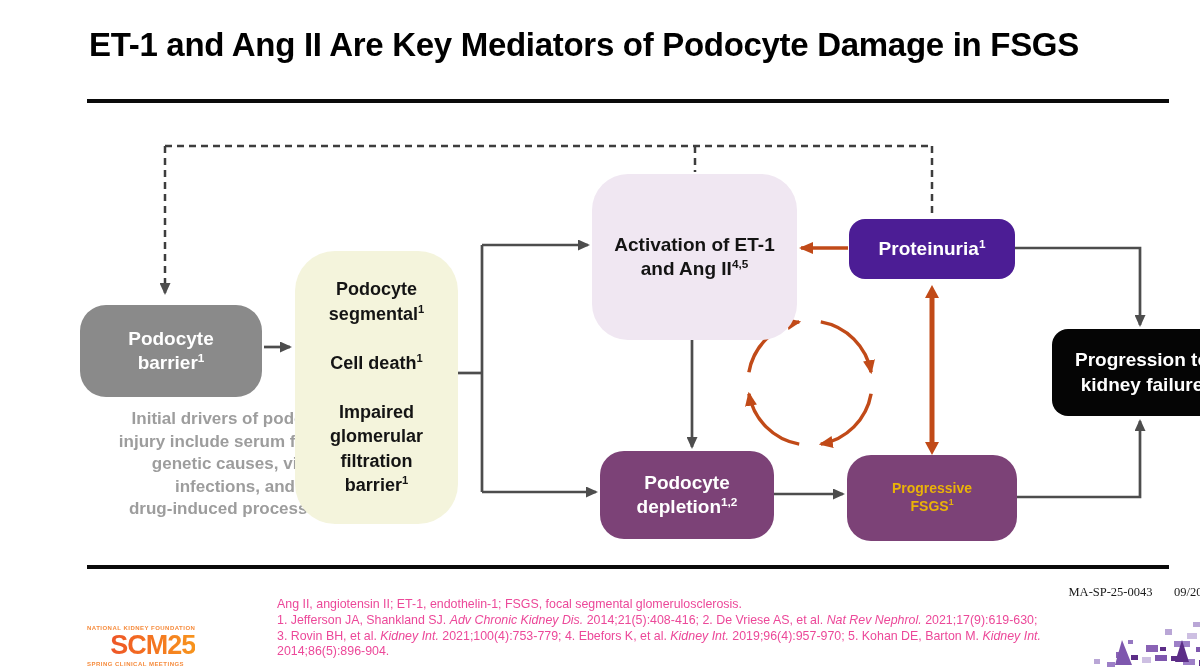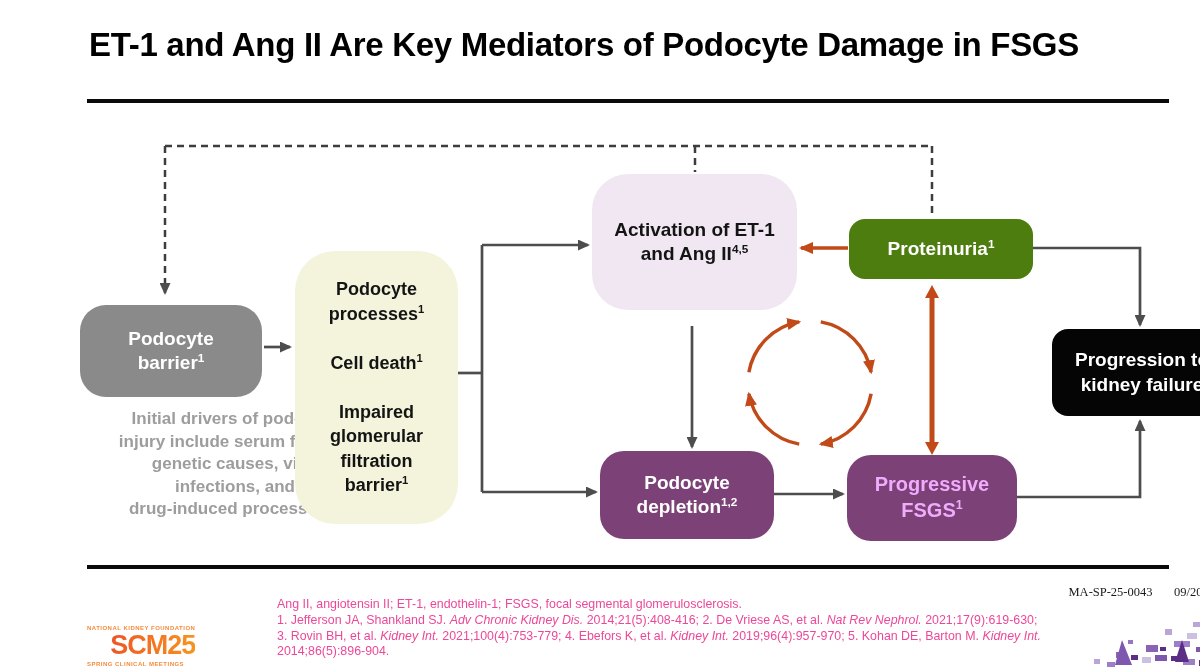--- a/index.html
+++ b/index.html
@@ -10,28 +10,28 @@
   .rule{position:absolute;left:40px;width:1082px;height:4px;background:#0a0a0a;}
   .rule.top{top:99px;}
   .rule.bottom{top:565px;}
   .node{position:absolute;display:flex;align-items:center;justify-content:center;
         text-align:center;font-weight:bold;line-height:1.28;}
   sup{font-size:0.62em;line-height:0;}
   .n-injury{left:33px;top:305px;width:182px;height:92px;background:#8a8a8a;border-radius:26px;
             color:#fff;font-size:19px;}
   .n-damage{left:248px;top:251px;width:163px;height:273px;background:#f4f4dc;border-radius:40px;
             color:#141414;font-size:18px;line-height:1.36;}
-  .n-activation{left:545px;top:174px;width:205px;height:136px;background:#f0e7f2;border-radius:36px;
+  .n-activation{left:545px;top:174px;width:205px;height:166px;background:#f0e7f2;border-radius:36px;
             color:#141414;font-size:19px;}
-  .n-proteinuria{left:802px;top:219px;width:184px;height:60px;background:#4d7c0f;border-radius:16px;
+  .n-proteinuria{left:802px;top:219px;width:166px;height:60px;background:#4c1d95;border-radius:16px;
             color:#fff;font-size:19px;}
   .n-depletion{left:553px;top:451px;width:174px;height:88px;background:#7c4277;border-radius:24px;
             color:#fff;font-size:19px;}
   .n-fsgs{left:800px;top:455px;width:170px;height:86px;background:#7c4277;border-radius:24px;
-            color:#f0abfc;font-size:20px;}
+            color:#eab308;font-size:14px;}
   .n-failure{left:1005px;top:329px;width:180px;height:87px;background:#050505;border-radius:16px;
             color:#fff;font-size:19px;}
   .drivers-note{position:absolute;left:18px;top:408px;width:340px;text-align:center;
             font-size:17px;font-weight:bold;color:#9d9d9d;line-height:1.33;}
   .connectors{position:absolute;left:0;top:0;pointer-events:none;}
   .footnotes{position:absolute;left:230px;top:597px;font-size:12.4px;line-height:1.27;
             color:#ec4899;white-space:nowrap;}
   .doc-id{position:absolute;top:585px;right:32px;font-size:12.5px;color:#1a1a1a;}
   .doc-id span{margin-left:18px;font-family:Liberation Serif, serif;}
   .logo{position:absolute;left:40px;top:625px;text-align:left;line-height:1;}
@@ -129,21 +129,21 @@
     </g>
   </svg>
 
   <div class="node n-injury">
     <div><span>Podocyte</span><br><span>barrier</span><sup>1</sup></div>
   </div>
 
   <div class="drivers-note"><span>Initial drivers of podocyte</span><br><span>injury include serum factors,</span><br><span>genetic causes, viral</span><br><span>infections, and</span><br><span>drug-induced processes</span><sup>2,3</sup></div>
 
   <div class="node n-damage">
-    <div><span>Podocyte</span><br><span>processes</span><sup>1</sup><br><br><span>Cell death</span><sup>1</sup><br><br><span>Impaired</span><br><span>glomerular</span><br><span>filtration</span><br><span>barrier</span><sup>1</sup></div>
+    <div><span>Podocyte</span><br><span>segmental</span><sup>1</sup><br><br><span>Cell death</span><sup>1</sup><br><br><span>Impaired</span><br><span>glomerular</span><br><span>filtration</span><br><span>barrier</span><sup>1</sup></div>
   </div>
 
   <div class="node n-activation">
     <div><span>Activation of ET-1</span><br><span>and Ang II</span><sup>4,5</sup></div>
   </div>
 
   <div class="node n-proteinuria">
     <div><span>Proteinuria</span><sup>1</sup></div>
   </div>
 

